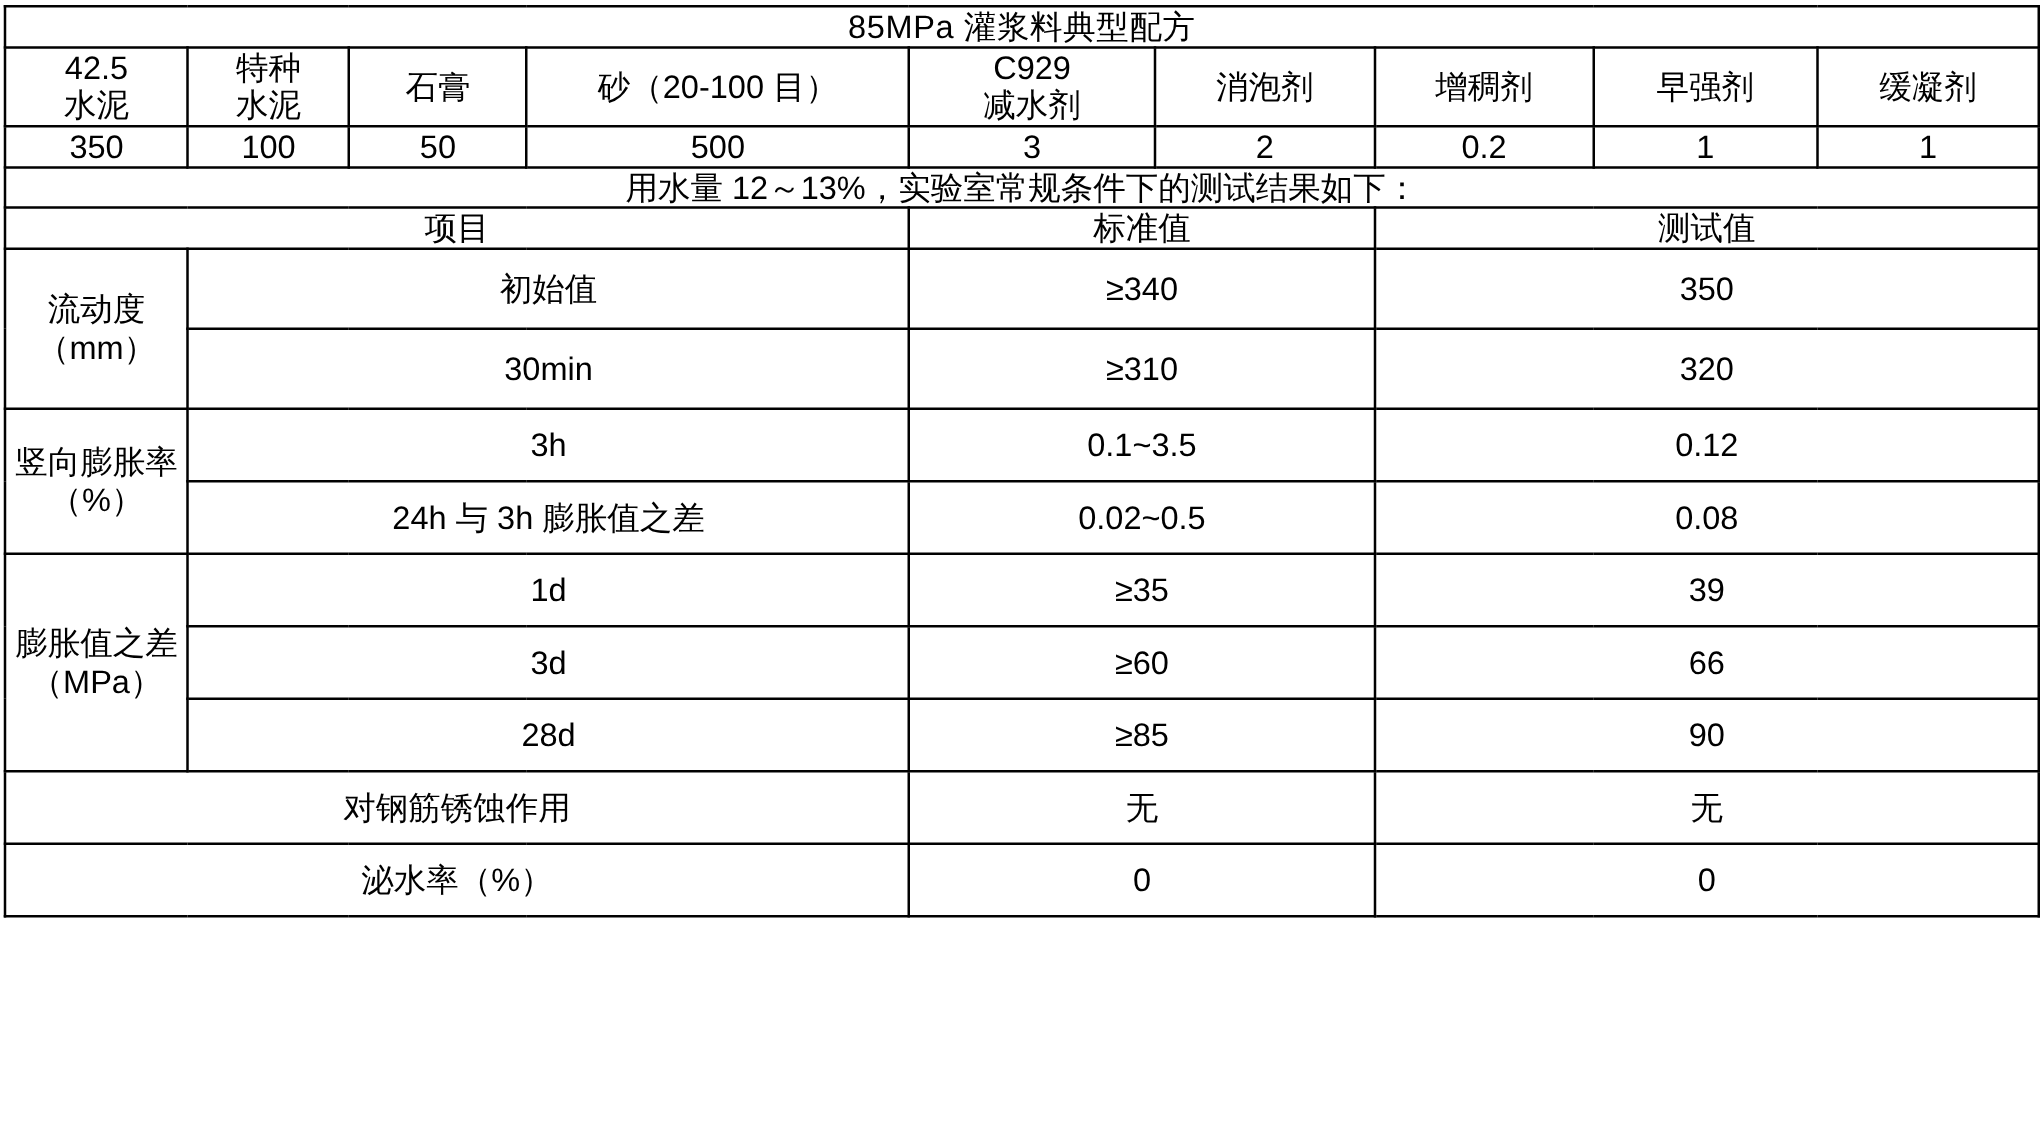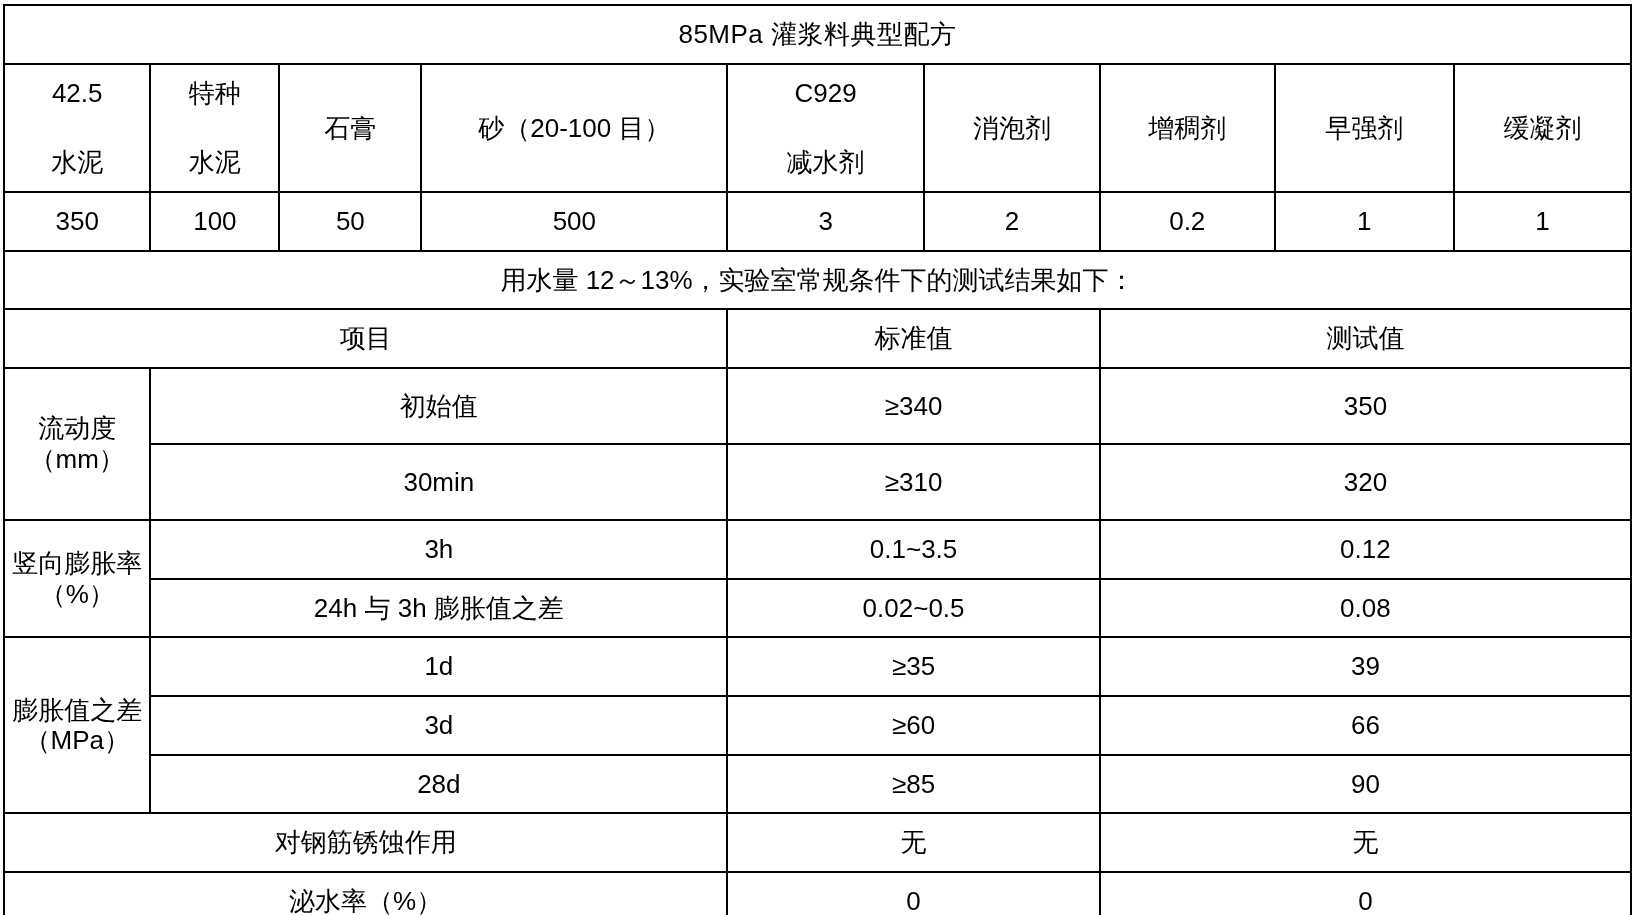--- a/index.html
+++ b/index.html
@@ -22,35 +22,35 @@
   }
   table.grid {
     border-collapse: collapse;
     width: 1629px;
     table-layout: fixed;
   }
   table.grid td {
     border: 2px solid #000000;
     text-align: center;
     vertical-align: middle;
-    padding: 13px 4px;
+    padding: 0 4px;
     font-size: 26px;
     line-height: 1.18;
   }
   .title-cell {
     font-size: 29px;
     padding: 10px 4px 12px 4px;
     letter-spacing: 0.5px;
   }
   .hdr {
     font-size: 28px;
     padding: 8px 2px 10px 2px;
     line-height: 1.2;
   }
-  .hdr .l2 { display: block; margin-top: 39px; }
+  .hdr .l2 { display: block; }
   .val-row td {
     font-size: 27px;
     padding: 8px 4px 10px 4px;
   }
   .note-cell {
     text-align: left;
     font-size: 28px;
     padding: 10px 8px 12px 10px;
   }
   .sub-hdr td {
@@ -64,21 +64,21 @@
   .item-cell {
     font-size: 27px;
     padding: 9px 4px 11px 4px;
   }
   .num-cell {
     font-size: 27px;
   }
   .mono-ish {
     font-family: Liberation Sans, sans-serif;
   }
-  .tall-1 { height: 76px; }
+  .tall-1 { height: 64px; }
   .tall-2 { height: 58px; }
 </style>
 </head>
 <body>
 
 <div class="sheet">
   <table class="grid">
     <colgroup>
       <col style="width:134px">
       <col style="width:118px">

